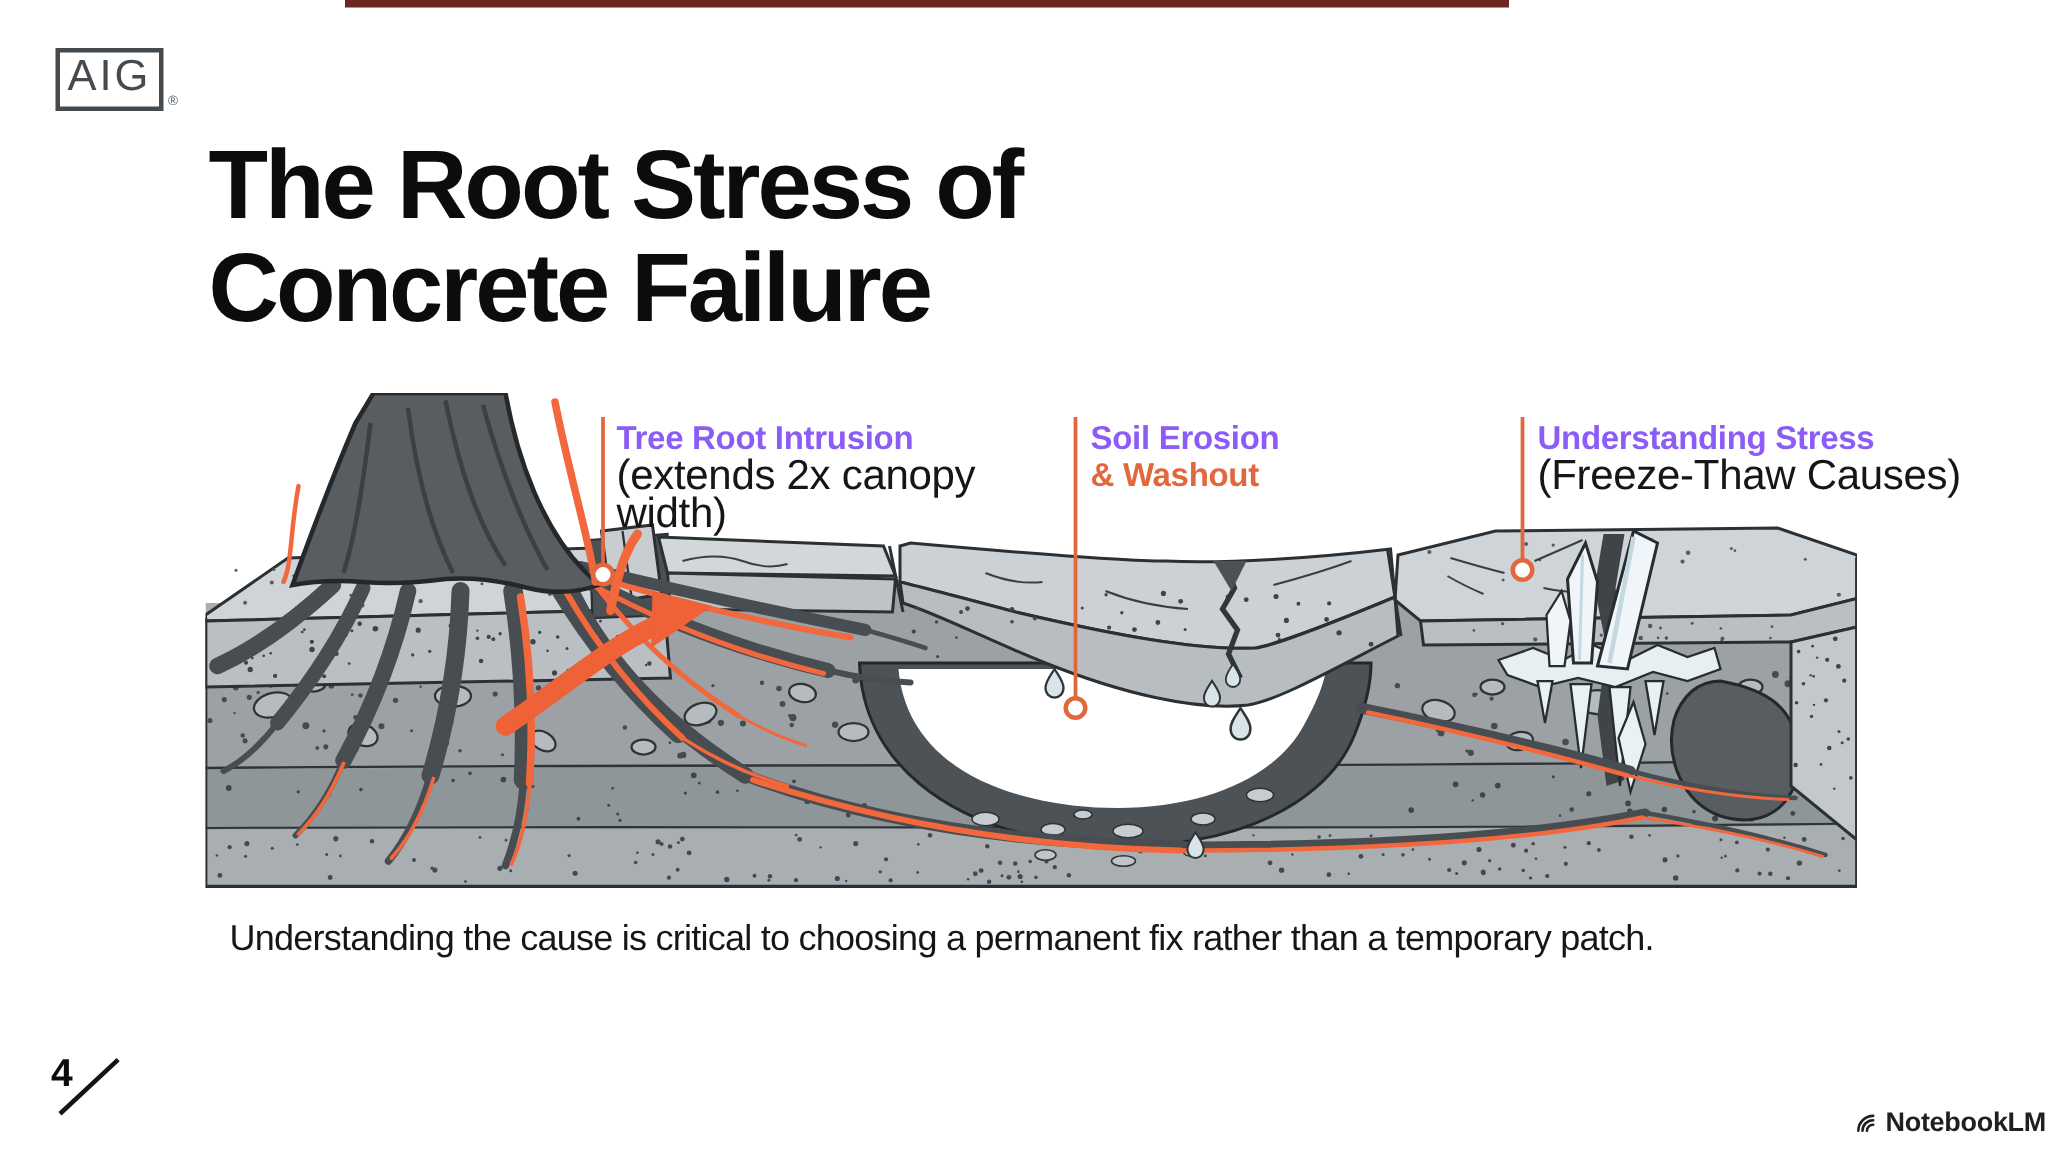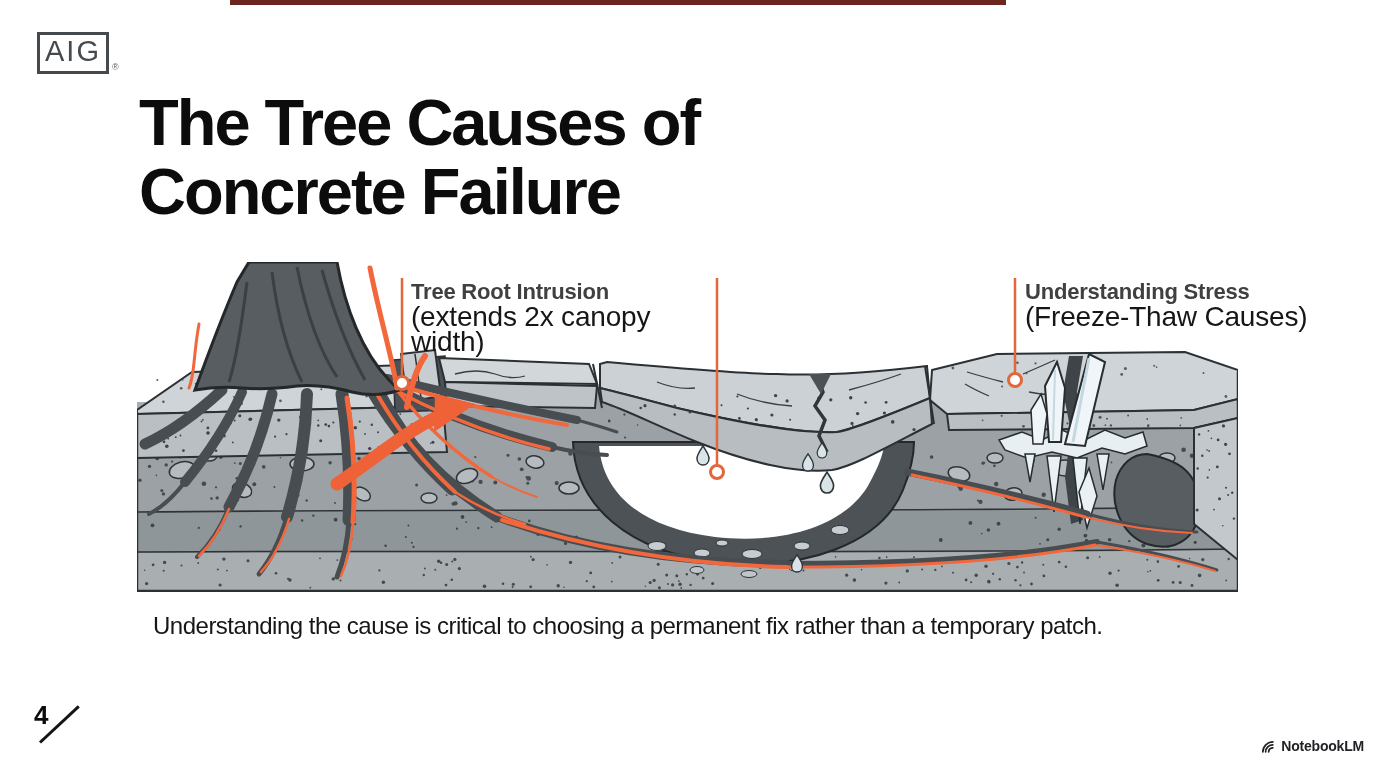--- a/index.html
+++ b/index.html
@@ -6,49 +6,49 @@
   .slide{position:relative;width:1376px;height:768px;background:#ffffff;overflow:hidden;
          font-family:"Liberation Sans","DejaVu Sans",sans-serif;}
   .top-bar{position:absolute;left:230px;top:0;width:776px;height:5px;background:#6B261F;}
   .logo-box{position:absolute;left:37px;top:32px;width:66px;height:36px;border:3px solid #454A4F;
             display:flex;align-items:flex-start;justify-content:center;color:#454A4F;font-size:29px;
             letter-spacing:2px;font-weight:400;}
   .logo-reg{position:absolute;left:112px;top:62px;font-size:9px;color:#5A6065;}
   .title{position:absolute;left:139px;top:88px;color:#0C0C0C;font-weight:700;font-size:65px;
          line-height:69px;letter-spacing:-2px;}
   .diagram-label{position:absolute;width:320px;}
-  .label-title{color:#404040;font-weight:700;font-size:22px;line-height:25px;letter-spacing:-0.2px;}
+  .label-title{color:#8b5cf6;font-weight:700;font-size:22px;line-height:25px;letter-spacing:-0.2px;}
   .label-sub{color:#161616;font-weight:400;font-size:28px;line-height:25px;letter-spacing:-0.2px;}
   .label-sub.accent{color:#E2673C;font-weight:700;font-size:22px;}
   .lbl-1{left:411px;top:279px;}
   .lbl-2{left:727px;top:279px;}
   .lbl-3{left:1025px;top:279px;}
   .illustration{position:absolute;left:137px;top:262px;width:1101px;height:330px;}
   .caption{position:absolute;left:137px;top:612px;width:1120px;color:#161616;font-size:24px;
            letter-spacing:-0.5px;margin-left:16px;}
   .page-num{position:absolute;left:34px;top:700px;color:#0C0C0C;font-size:26px;font-weight:700;}
   .page-slash{position:absolute;left:40px;top:741px;width:53px;height:3px;background:#141414;
               transform:rotate(-43deg);transform-origin:0 50%;}
   .brand{position:absolute;right:12px;top:738px;display:flex;align-items:center;gap:5px;
-         color:#1F2023;font-size:14px;font-weight:700;letter-spacing:-0.2px;}
+         color:#1F2023;font-size:18px;font-weight:700;letter-spacing:-0.2px;}
 </style>
 </head>
 <body>
 
 <div class="slide">
 
   <div class="top-bar"></div>
 
   <div class="logo-box">
     <span>AIG</span>
   </div>
   <span class="logo-reg">®</span>
 
   <h1 class="title" style="margin:0;">
-    <span>The Tree Causes of</span><br>
+    <span>The Root Stress of</span><br>
     <span>Concrete Failure</span>
   </h1>
 
   <svg class="illustration" viewBox="0 0 1101 330">
 
     <g>
       <path d="M0,140 H1101 V330 H0 Z" fill="#A9AEB1"></path>
       <path d="M0,150 L310,142 L463,126 L540,148 L640,170 L700,172 L793,136 L1101,116 L1101,245 C800,252 400,247 0,251 Z" fill="#9BA1A5"></path>
       <path d="M0,251 C400,247 800,252 1101,245 L1101,288 C700,293 350,289 0,291 Z" fill="#8F969A"></path>
       <path d="M0,250 C400,246 800,251 1101,244" fill="none" stroke="#2E3336" stroke-width="1.6"></path>
@@ -636,20 +636,24 @@
       <circle cx="265" cy="121" r="6.5" fill="#FFFFFF" stroke-width="3"></circle>
       <circle cx="580" cy="210" r="6.5" fill="#FFFFFF" stroke-width="3"></circle>
       <circle cx="878" cy="118" r="6.5" fill="#FFFFFF" stroke-width="3"></circle>
     </g>
   </svg>
 
   <div class="diagram-label lbl-1">
     <div class="label-title">Tree Root Intrusion</div>
     <div class="label-sub">(extends 2x canopy width)</div>
   </div>
+  <div class="diagram-label lbl-2">
+    <div class="label-title">Soil Erosion</div>
+    <div class="label-sub accent">&amp; Washout</div>
+  </div>
   <div class="diagram-label lbl-3">
     <div class="label-title">Understanding Stress</div>
     <div class="label-sub">(Freeze-Thaw Causes)</div>
   </div>
 
   <div class="caption">Understanding the cause is critical to choosing a permanent fix rather than a temporary patch.</div>
 
   <div class="page-num">4</div>
   <div class="page-slash"></div>
 

